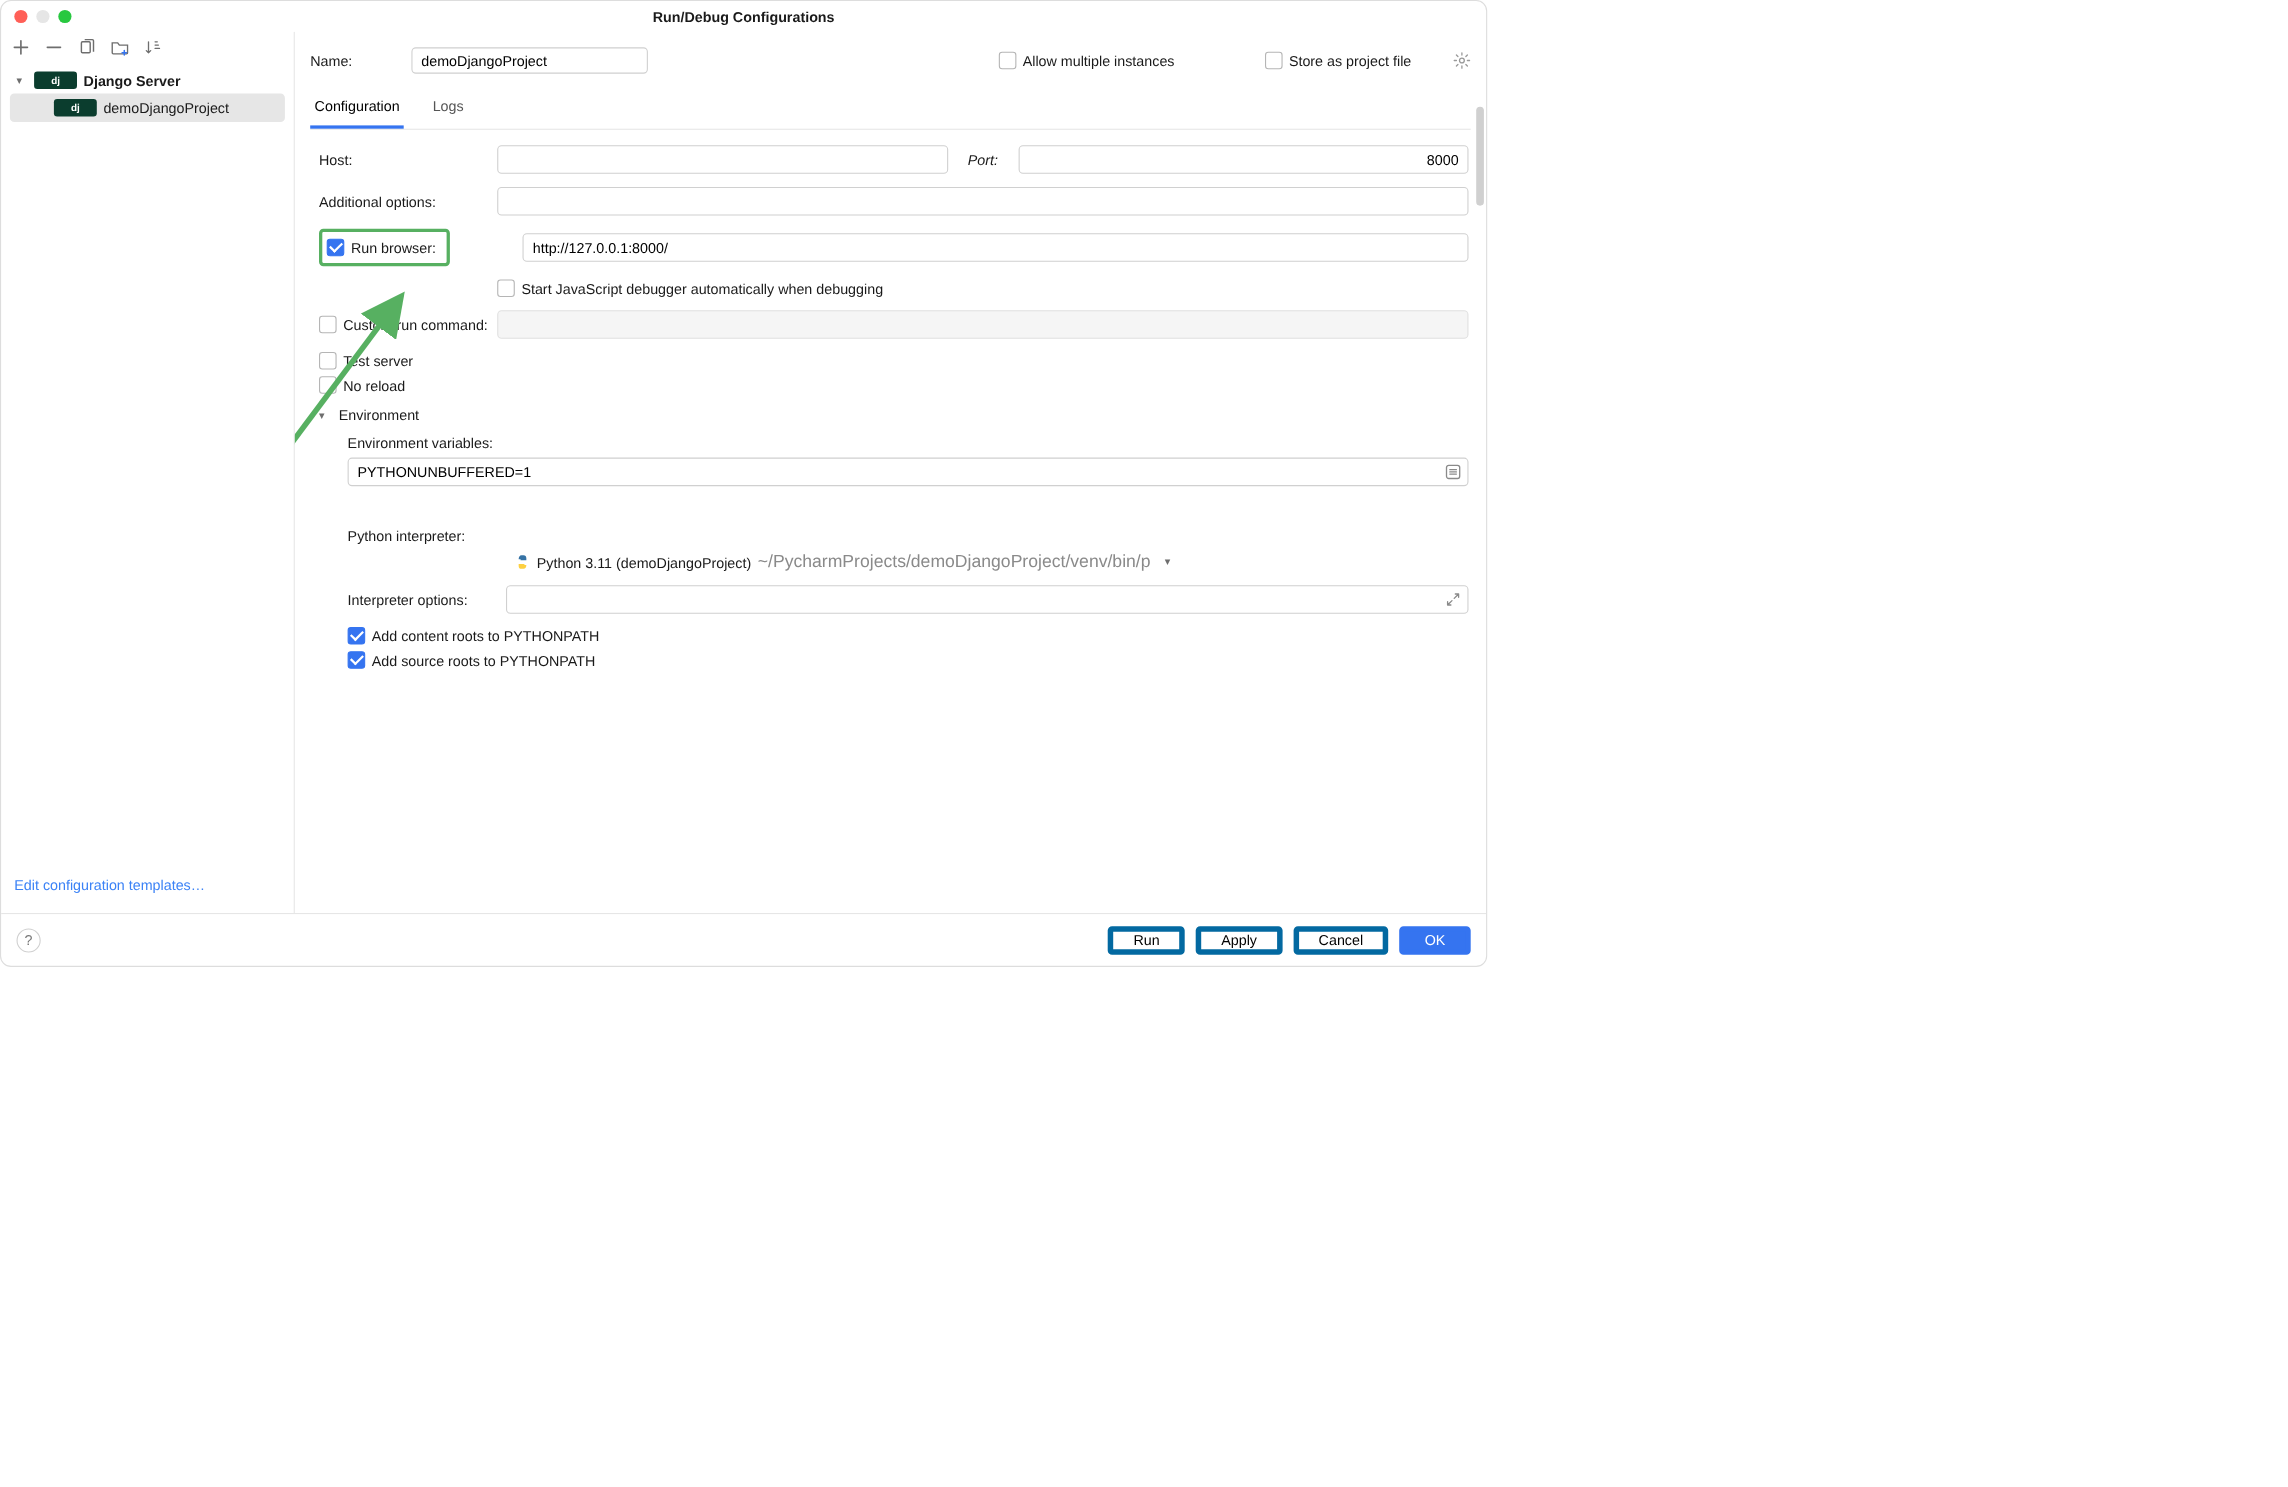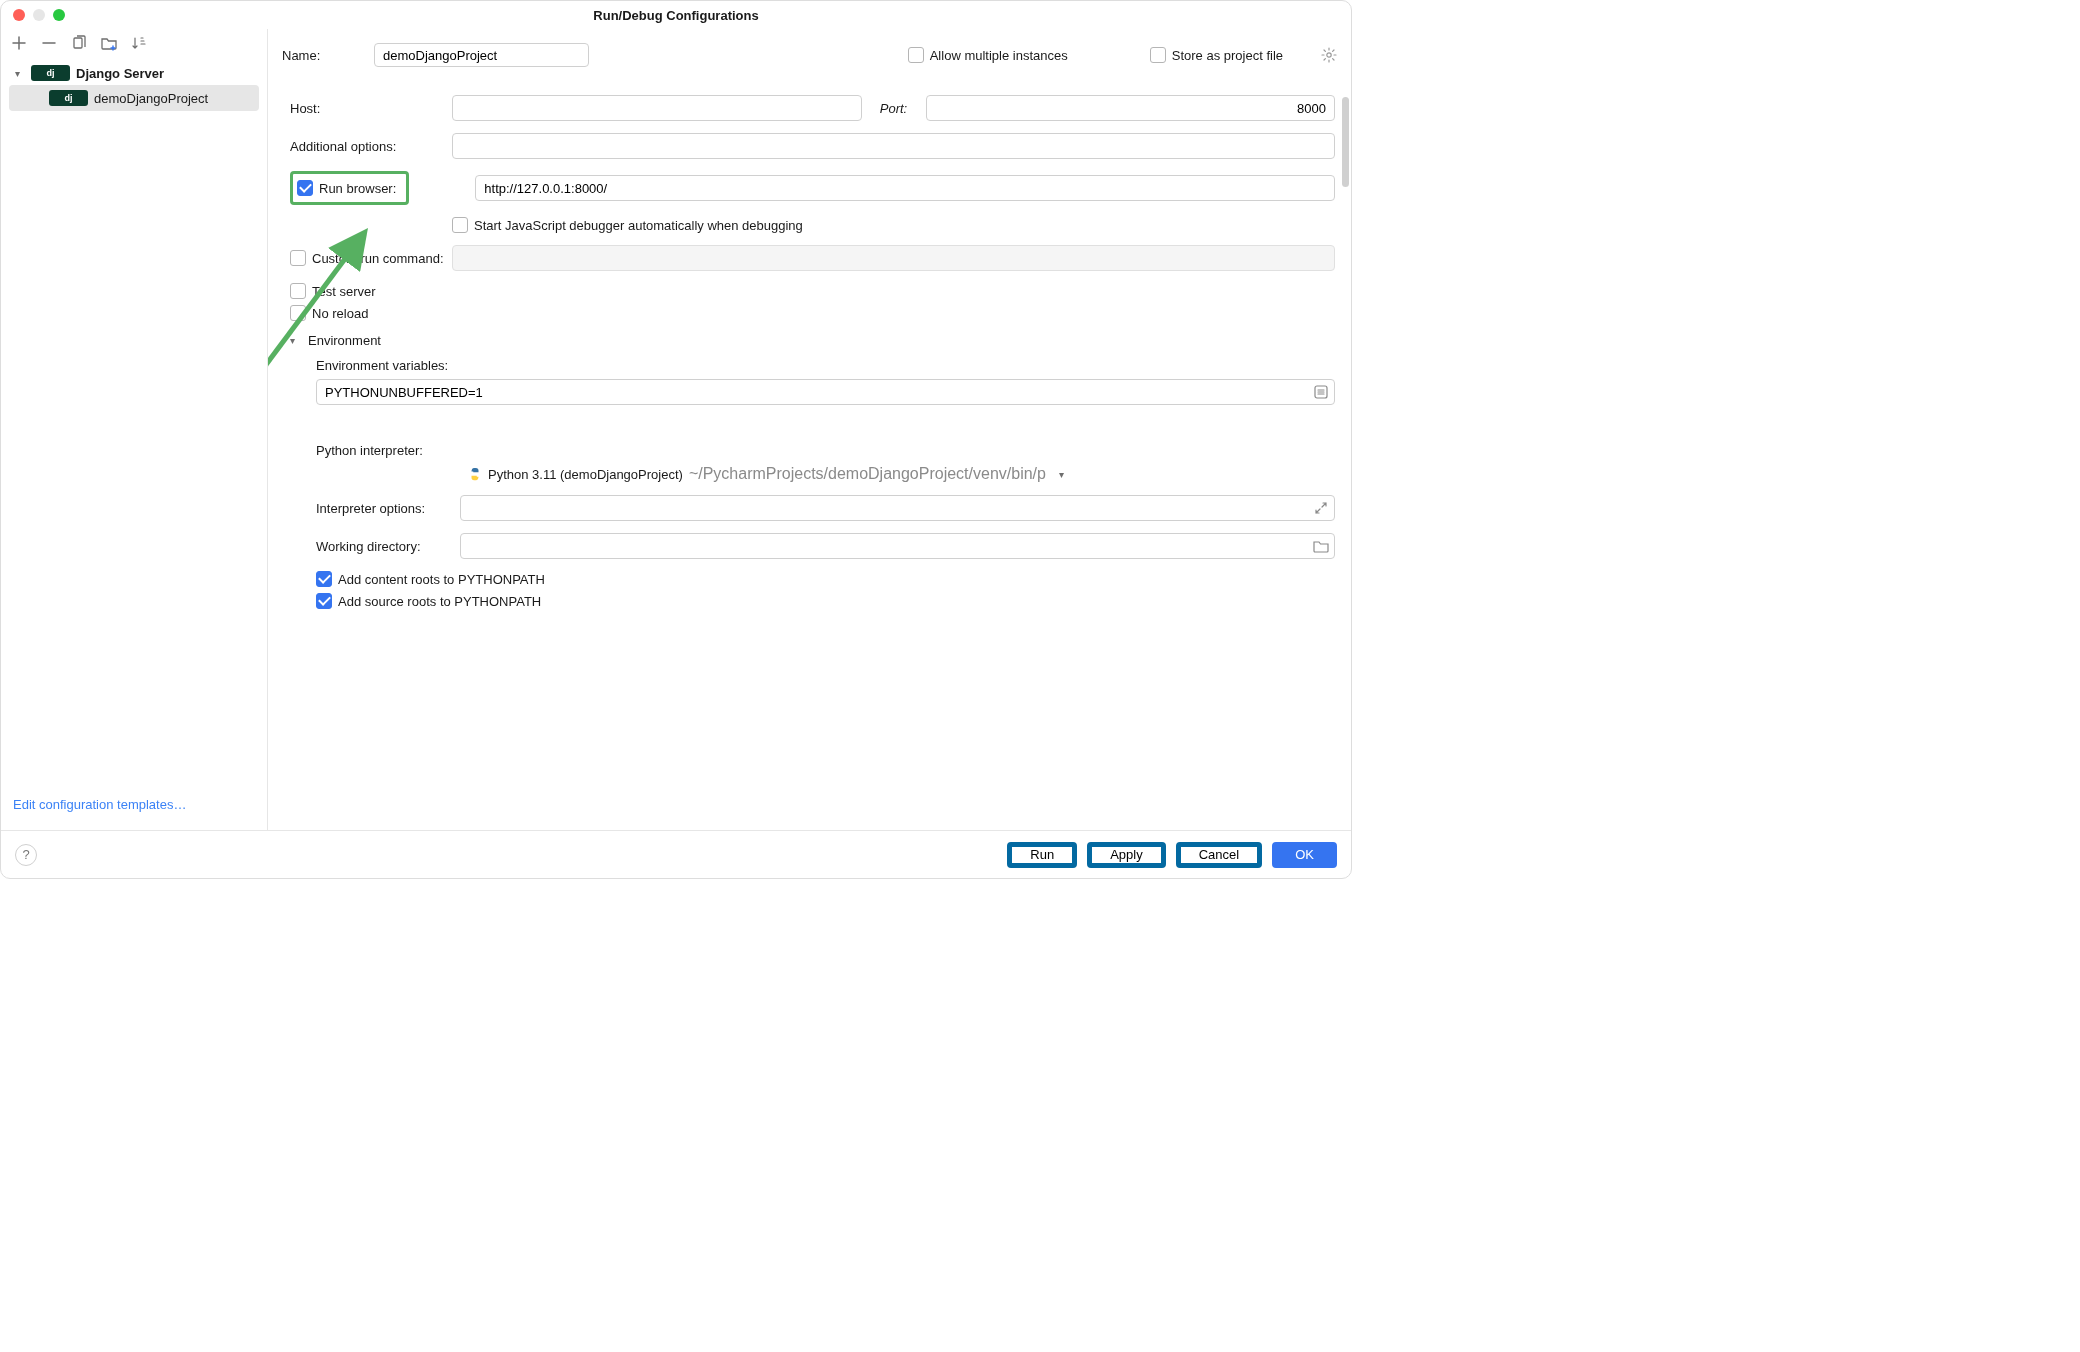--- a/index.html
+++ b/index.html
@@ -236,20 +236,24 @@
       <label class="check-inline">
         <span class="checkbox"></span>
         <span>Store as project file</span>
       </label>
       <svg class="gear-icon" viewBox="0 0 16 16">
           <circle cx="8" cy="8" r="2.2" fill="none" stroke="currentColor" stroke-width="1.2"></circle>
           <path d="M8 1v2M8 13v2M1 8h2M13 8h2M3 3l1.4 1.4M11.6 11.6L13 13M13 3l-1.4 1.4M4.4 11.6L3 13" stroke="currentColor" stroke-width="1.2" stroke-linecap="round"></path>
         </svg>
     </div>
 
+    <div class="tabs">
+      <div class="tab active">Configuration</div>
+      <div class="tab">Logs</div>
+    </div>
 
     <div class="panel">
 
       <div class="form-row">
         <span class="lbl">Host:</span>
         <input type="text" value="" style="">
         <span class="port-label">Port:</span>
         <input class="port-input" type="text" value="8000" style="">
       </div>
 
@@ -338,29 +342,20 @@
         <div class="env-row">
           <span class="lbl2">Interpreter options:</span>
           <div class="input-with-icon">
             <input type="text" value="" style="">
             <svg class="input-icon" viewBox="0 0 16 16">
                 <path d="M3 13L7 9M3 13v-3M3 13h3M13 3L9 7M13 3v3M13 3h-3" stroke="currentColor" stroke-width="1.2" stroke-linecap="round" fill="none"></path>
               </svg>
           </div>
         </div>
 
-        <div class="env-row">
-          <span class="lbl2">Working directory:</span>
-          <div class="input-with-icon">
-            <input type="text" value="" style="">
-            <svg class="input-icon" viewBox="0 0 16 16">
-                <path d="M1 4h5l1.5 2H15v7a1 1 0 0 1-1 1H2a1 1 0 0 1-1-1V4z" fill="none" stroke="currentColor" stroke-width="1.2"></path>
-              </svg>
-          </div>
-        </div>
 
         <div class="env-row" style="margin-bottom:6px">
           <label class="check-inline">
             <span class="checkbox checked"></span>
             <span>Add content roots to PYTHONPATH</span>
           </label>
         </div>
         <div class="env-row">
           <label class="check-inline">
             <span class="checkbox checked"></span>

